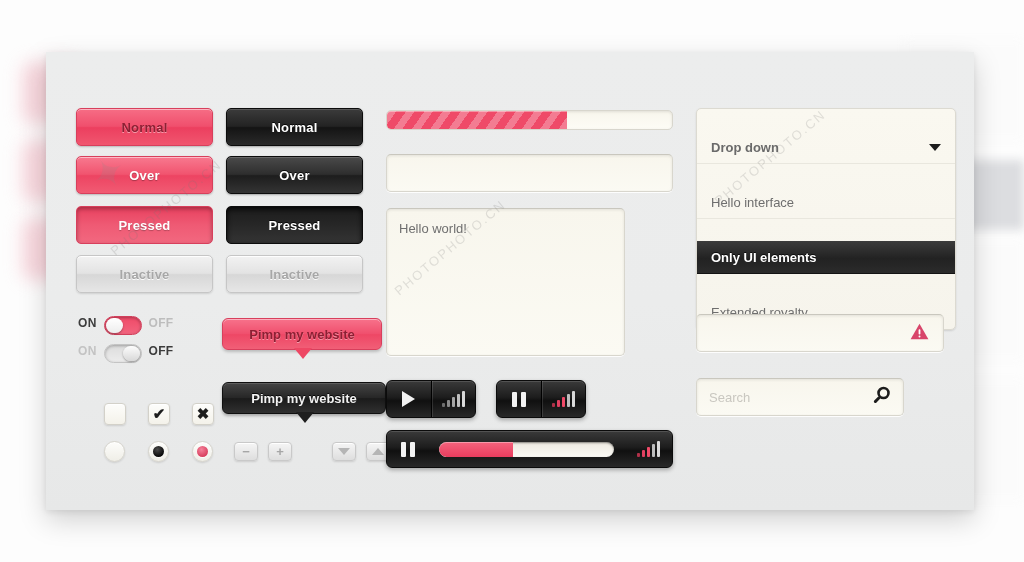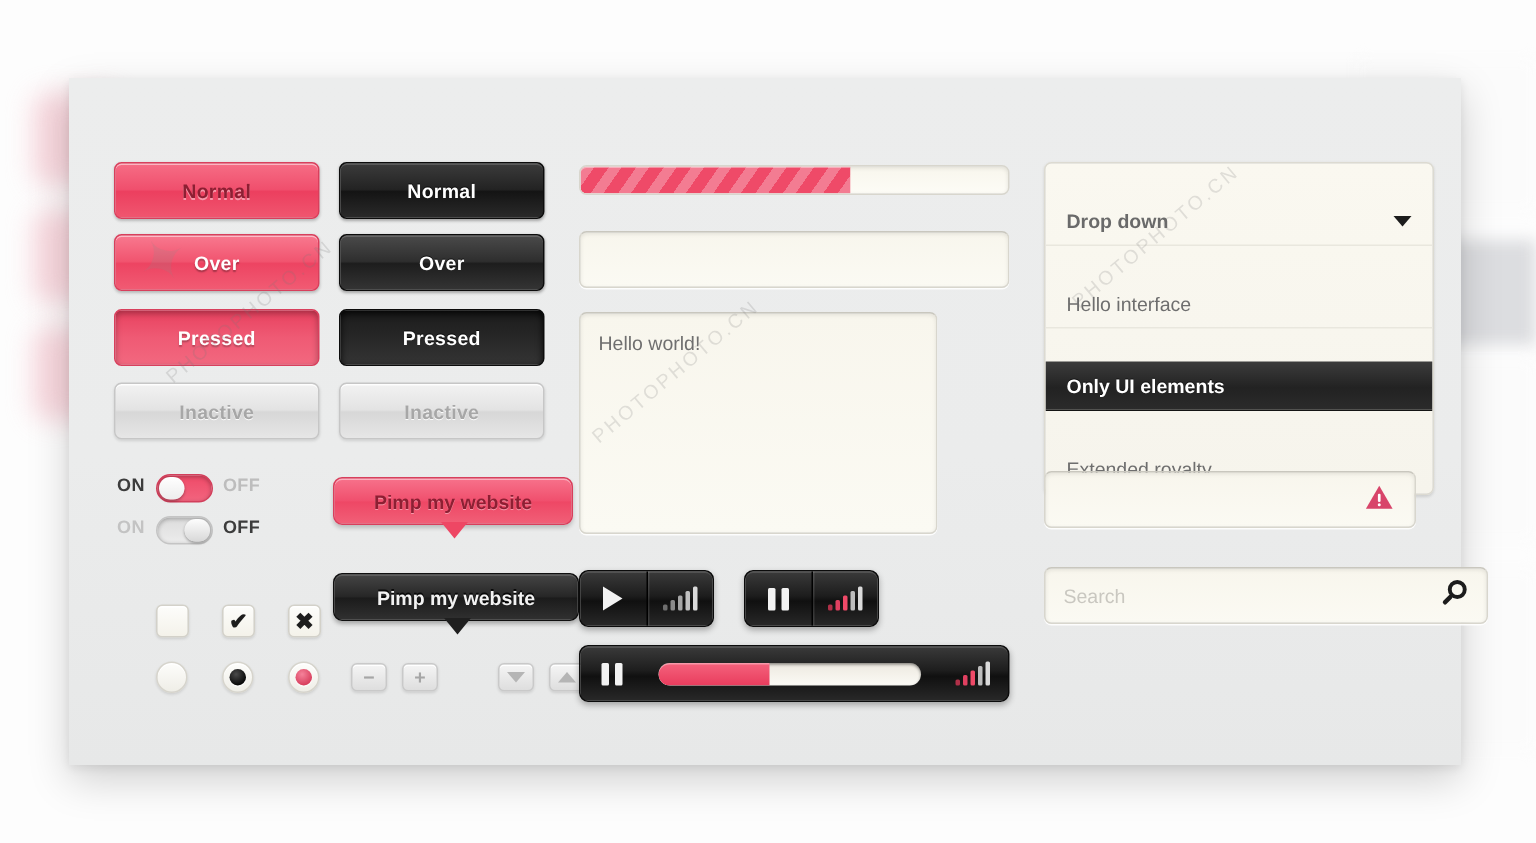--- a/index.html
+++ b/index.html
@@ -426,21 +426,21 @@
       <span></span>
       <span class="warn">
         <svg width="19" height="17" viewBox="0 0 19 17" aria-hidden="true">
           <path d="M9.5 0.8 L18.4 16.2 L0.6 16.2 Z" fill="#d8456a"></path>
           <rect x="8.6" y="6.2" width="1.8" height="5.4" rx="0.8" fill="#ffffff"></rect>
           <circle cx="9.5" cy="13.5" r="1" fill="#ffffff"></circle>
         </svg>
       </span>
     </div>
 
-    <div class="field" style="left:0;top:322px;width:296px;height:38px">
+    <div class="field" style="left:0;top:322px;width:208px;height:38px">
       <span class="ph">Search</span>
       <span class="mag">
         <svg width="19" height="19" viewBox="0 0 19 19" aria-hidden="true">
           <circle cx="11.5" cy="7" r="5" fill="none" stroke="#1c1c1c" stroke-width="2.6"></circle>
           <rect x="1.2" y="12.4" width="7.6" height="2.9" rx="1.3" transform="rotate(-45 5 13.8)" fill="#1c1c1c"></rect>
         </svg>
       </span>
     </div>
 
   </div>

